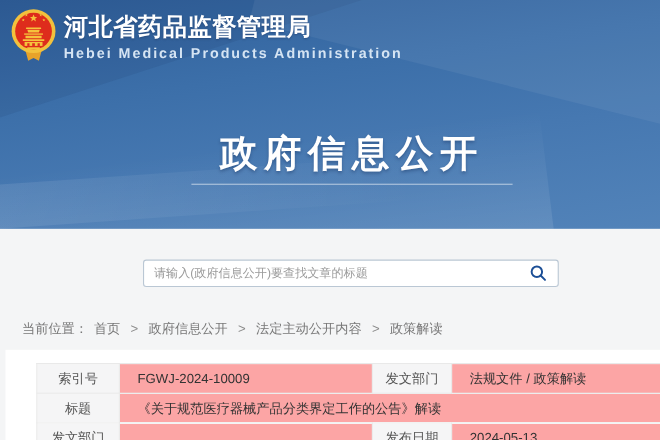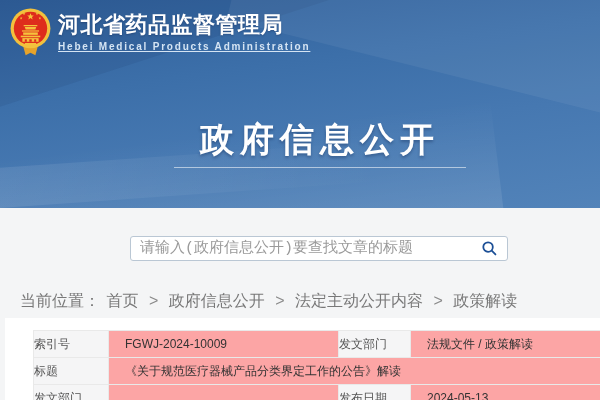--- a/index.html
+++ b/index.html
@@ -37,22 +37,22 @@
   }
 
   .brand { position:absolute; left:10px; top:8px; display:flex; align-items:flex-start; cursor:pointer; }
   .emblem { width:41px; height:48px; display:block; }
   .brand-text { margin-left:7px; padding-top:6px; }
   .site-name {
     color:#ffffff; font-size:22px; font-weight:bold; letter-spacing:0.5px;
     line-height:1.0; white-space:nowrap; text-shadow:0 1px 2px rgba(0,0,40,0.25);
   }
   .site-name-en {
-    color:#d5e4f3; font-size:10px; letter-spacing:1.8px; margin-top:5px;
-    white-space:nowrap; font-weight:bold;text-decoration:underline;
+    color:#d5e4f3; font-size:13px; letter-spacing:1.8px; margin-top:5px;
+    white-space:nowrap; font-weight:bold;
   }
 
   .banner-title {
     position:absolute; left:0; top:117px; width:640px; text-align:center;
     color:#ffffff; font-size:34px; font-weight:bold; letter-spacing:6px;
     text-shadow:0 2px 3px rgba(0,20,60,0.30); white-space:nowrap;
   }
   .banner-divider {
     position:absolute; left:174px; top:167px; width:292px; height:1px;
     background:rgba(255,255,255,0.55);
@@ -62,53 +62,53 @@
   .content { position:absolute; left:0; top:208px; width:600px; height:192px; }
 
   .search-wrap {
     position:absolute; left:130px; top:28px; width:378px; height:25px;
     background:#ffffff; border:1px solid #bac7d4; border-radius:3px;
     box-sizing:border-box;
   }
   .search-input {
     position:absolute; left:0; top:0; width:338px; height:23px;
     border:none; outline:none; background:transparent;
-    padding:0 0 0 9px; font-size:15px; color:#333;
-    font-family:Liberation Mono, monospace;
+    padding:0 0 0 9px; font-size:11px; color:#333;
+    font-family:Liberation Sans, sans-serif;
   }
   .search-input::placeholder { color:#9a9a9a; opacity:1; }
   .search-btn {
     position:absolute; right:4px; top:1px; width:28px; height:21px;
     border:none; background:transparent; cursor:pointer; padding:0;
     display:flex; align-items:center; justify-content:center;
   }
 
   .breadcrumb {
-    position:absolute; left:20px; top:83px; font-size:16px; color:#787878;
+    position:absolute; left:20px; top:83px; font-size:12px; color:#787878;
     white-space:nowrap;
   }
   .breadcrumb a { color:#787878; text-decoration:none; cursor:pointer; }
   .breadcrumb .sep { margin:0 6px; color:#8a8a8a; }
   .breadcrumb .prefix { margin-right:2px; }
 
   .panel {
     position:absolute; left:5px; top:110px; width:640px; height:300px;
     background:#ffffff;
   }
 
   .doc-table {
     position:absolute; left:28px; top:12px; width:620px;
     border-collapse:collapse; table-layout:fixed;
   }
   .doc-table td {
     border:1px solid #e9e9e9; height:26px; font-size:12px;
     padding:0; vertical-align:middle; overflow:hidden; white-space:nowrap;
   }
   .doc-table td.lbl {
-    background:#f5f5f6; color:#555; 
+    background:#f5f5f6; color:#555; text-align:center;
   }
   .doc-table td.val {
     background:#fca5a5; color:#333; text-align:left; padding-left:16px;
   }
 </style>
 </head>
 <body>
 
 <div class="page">
 

